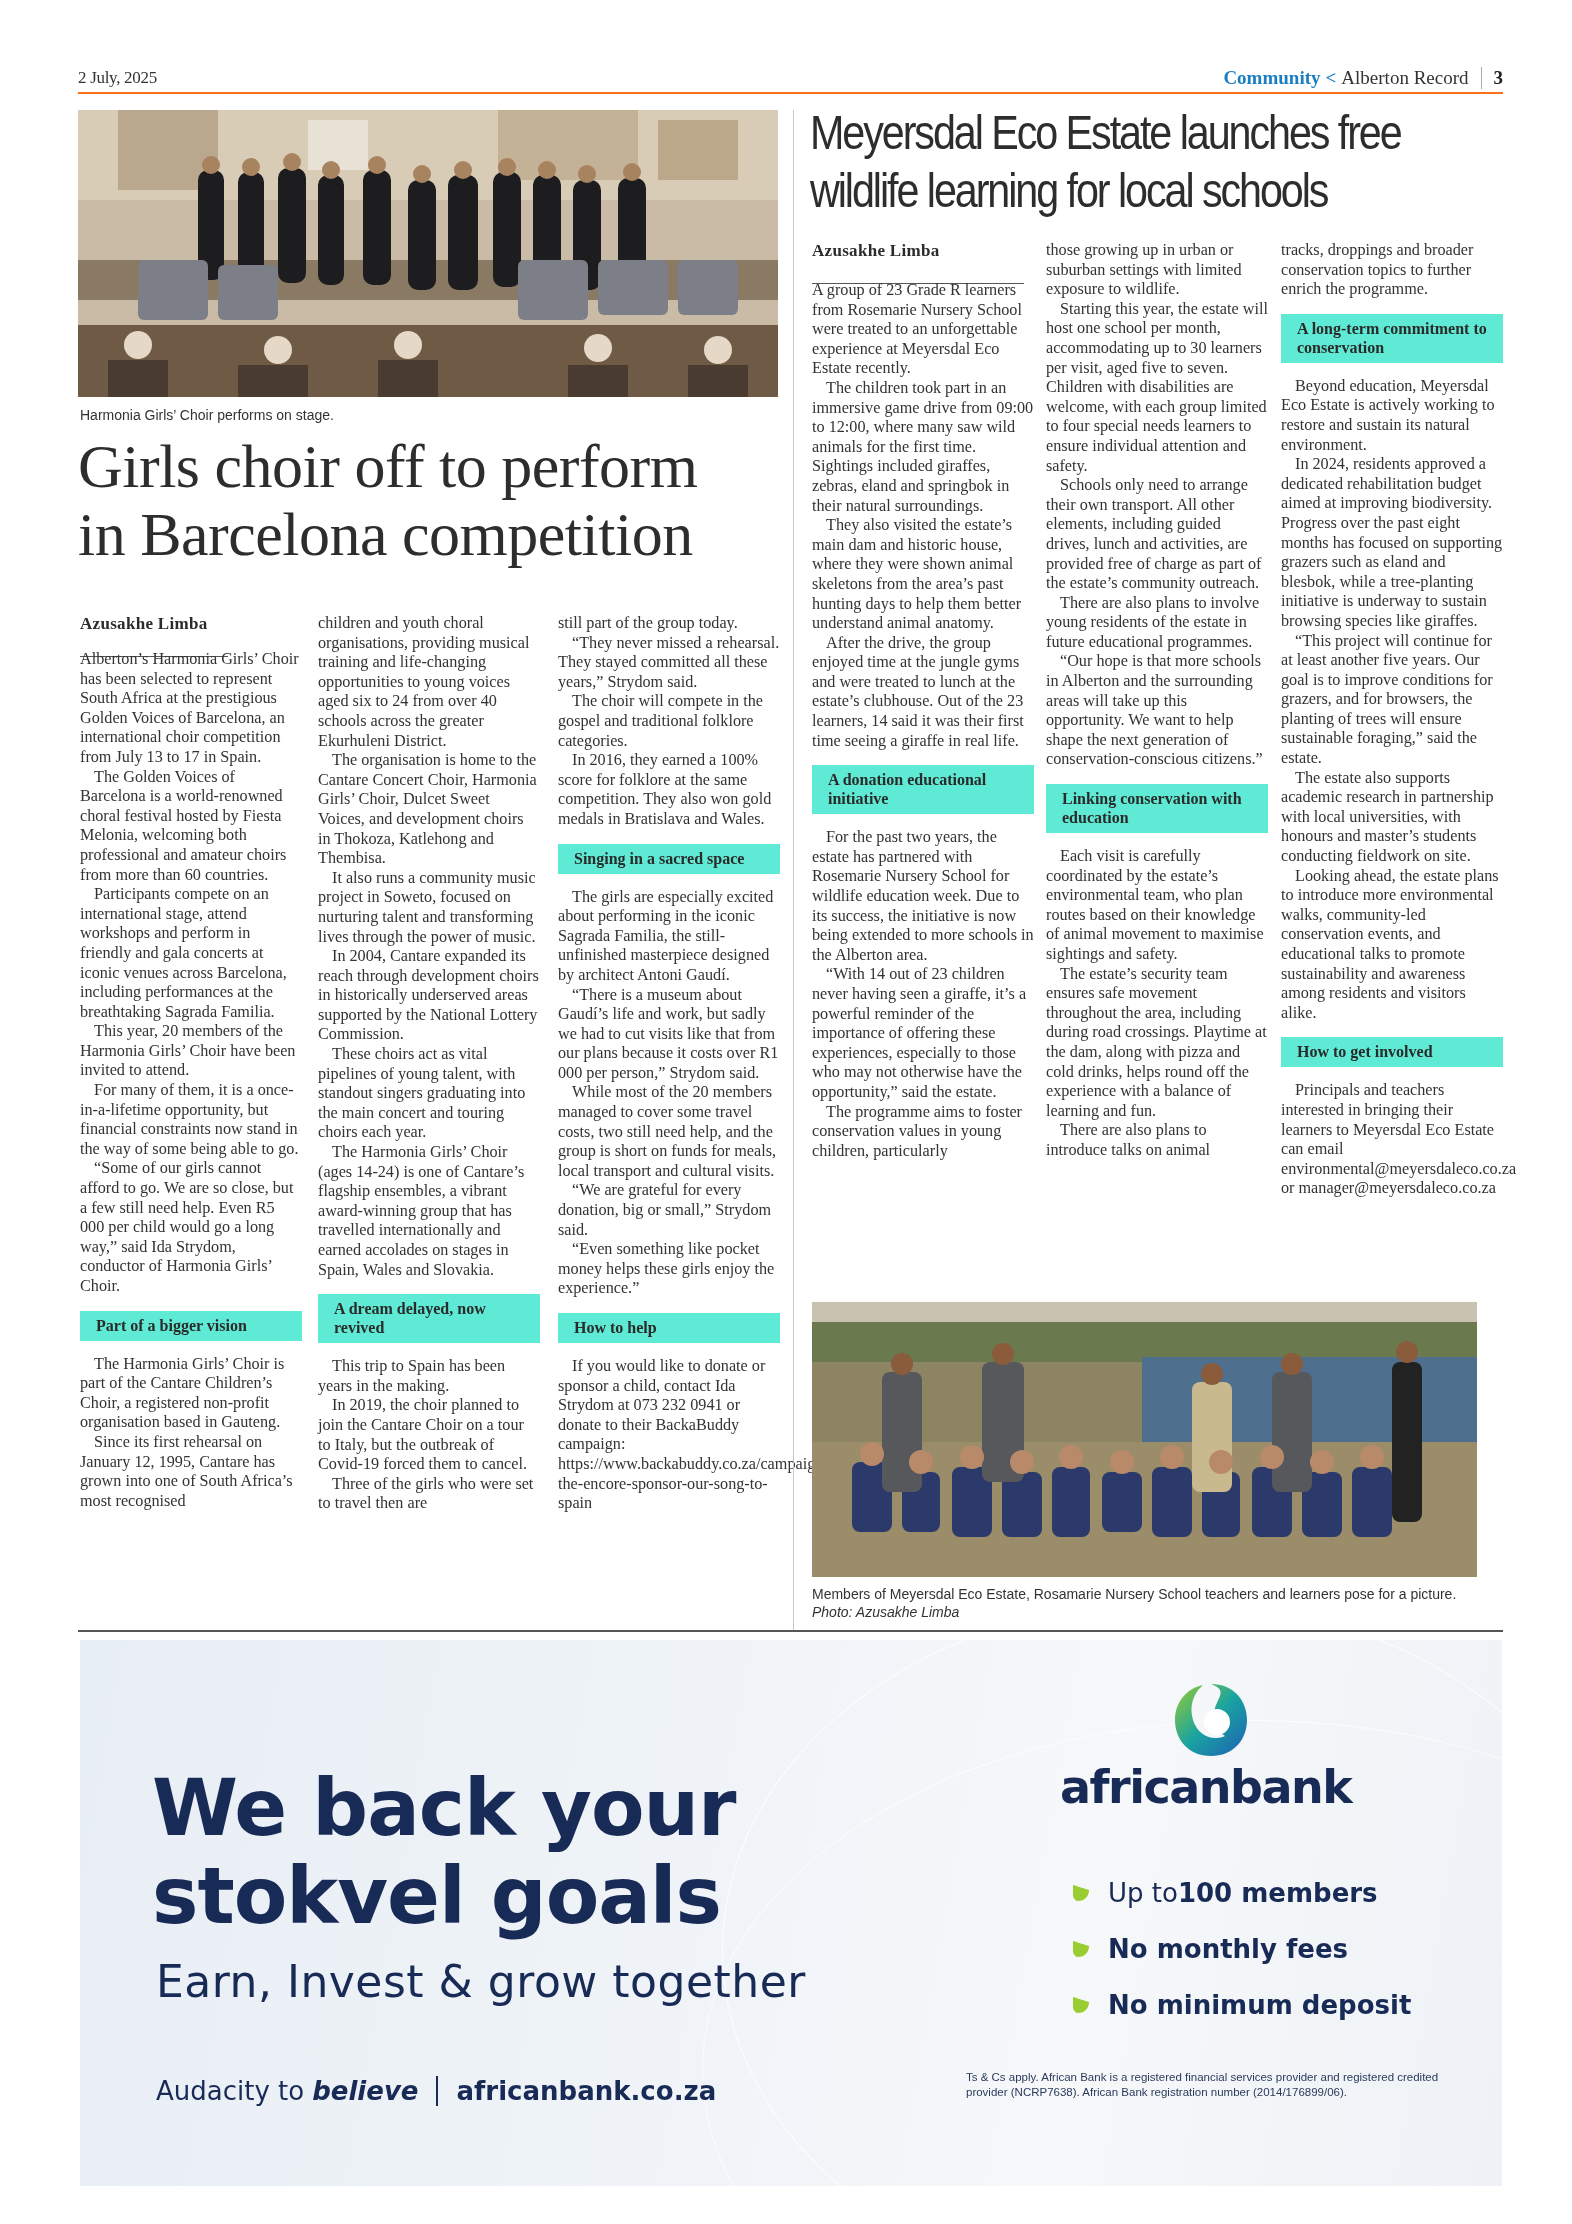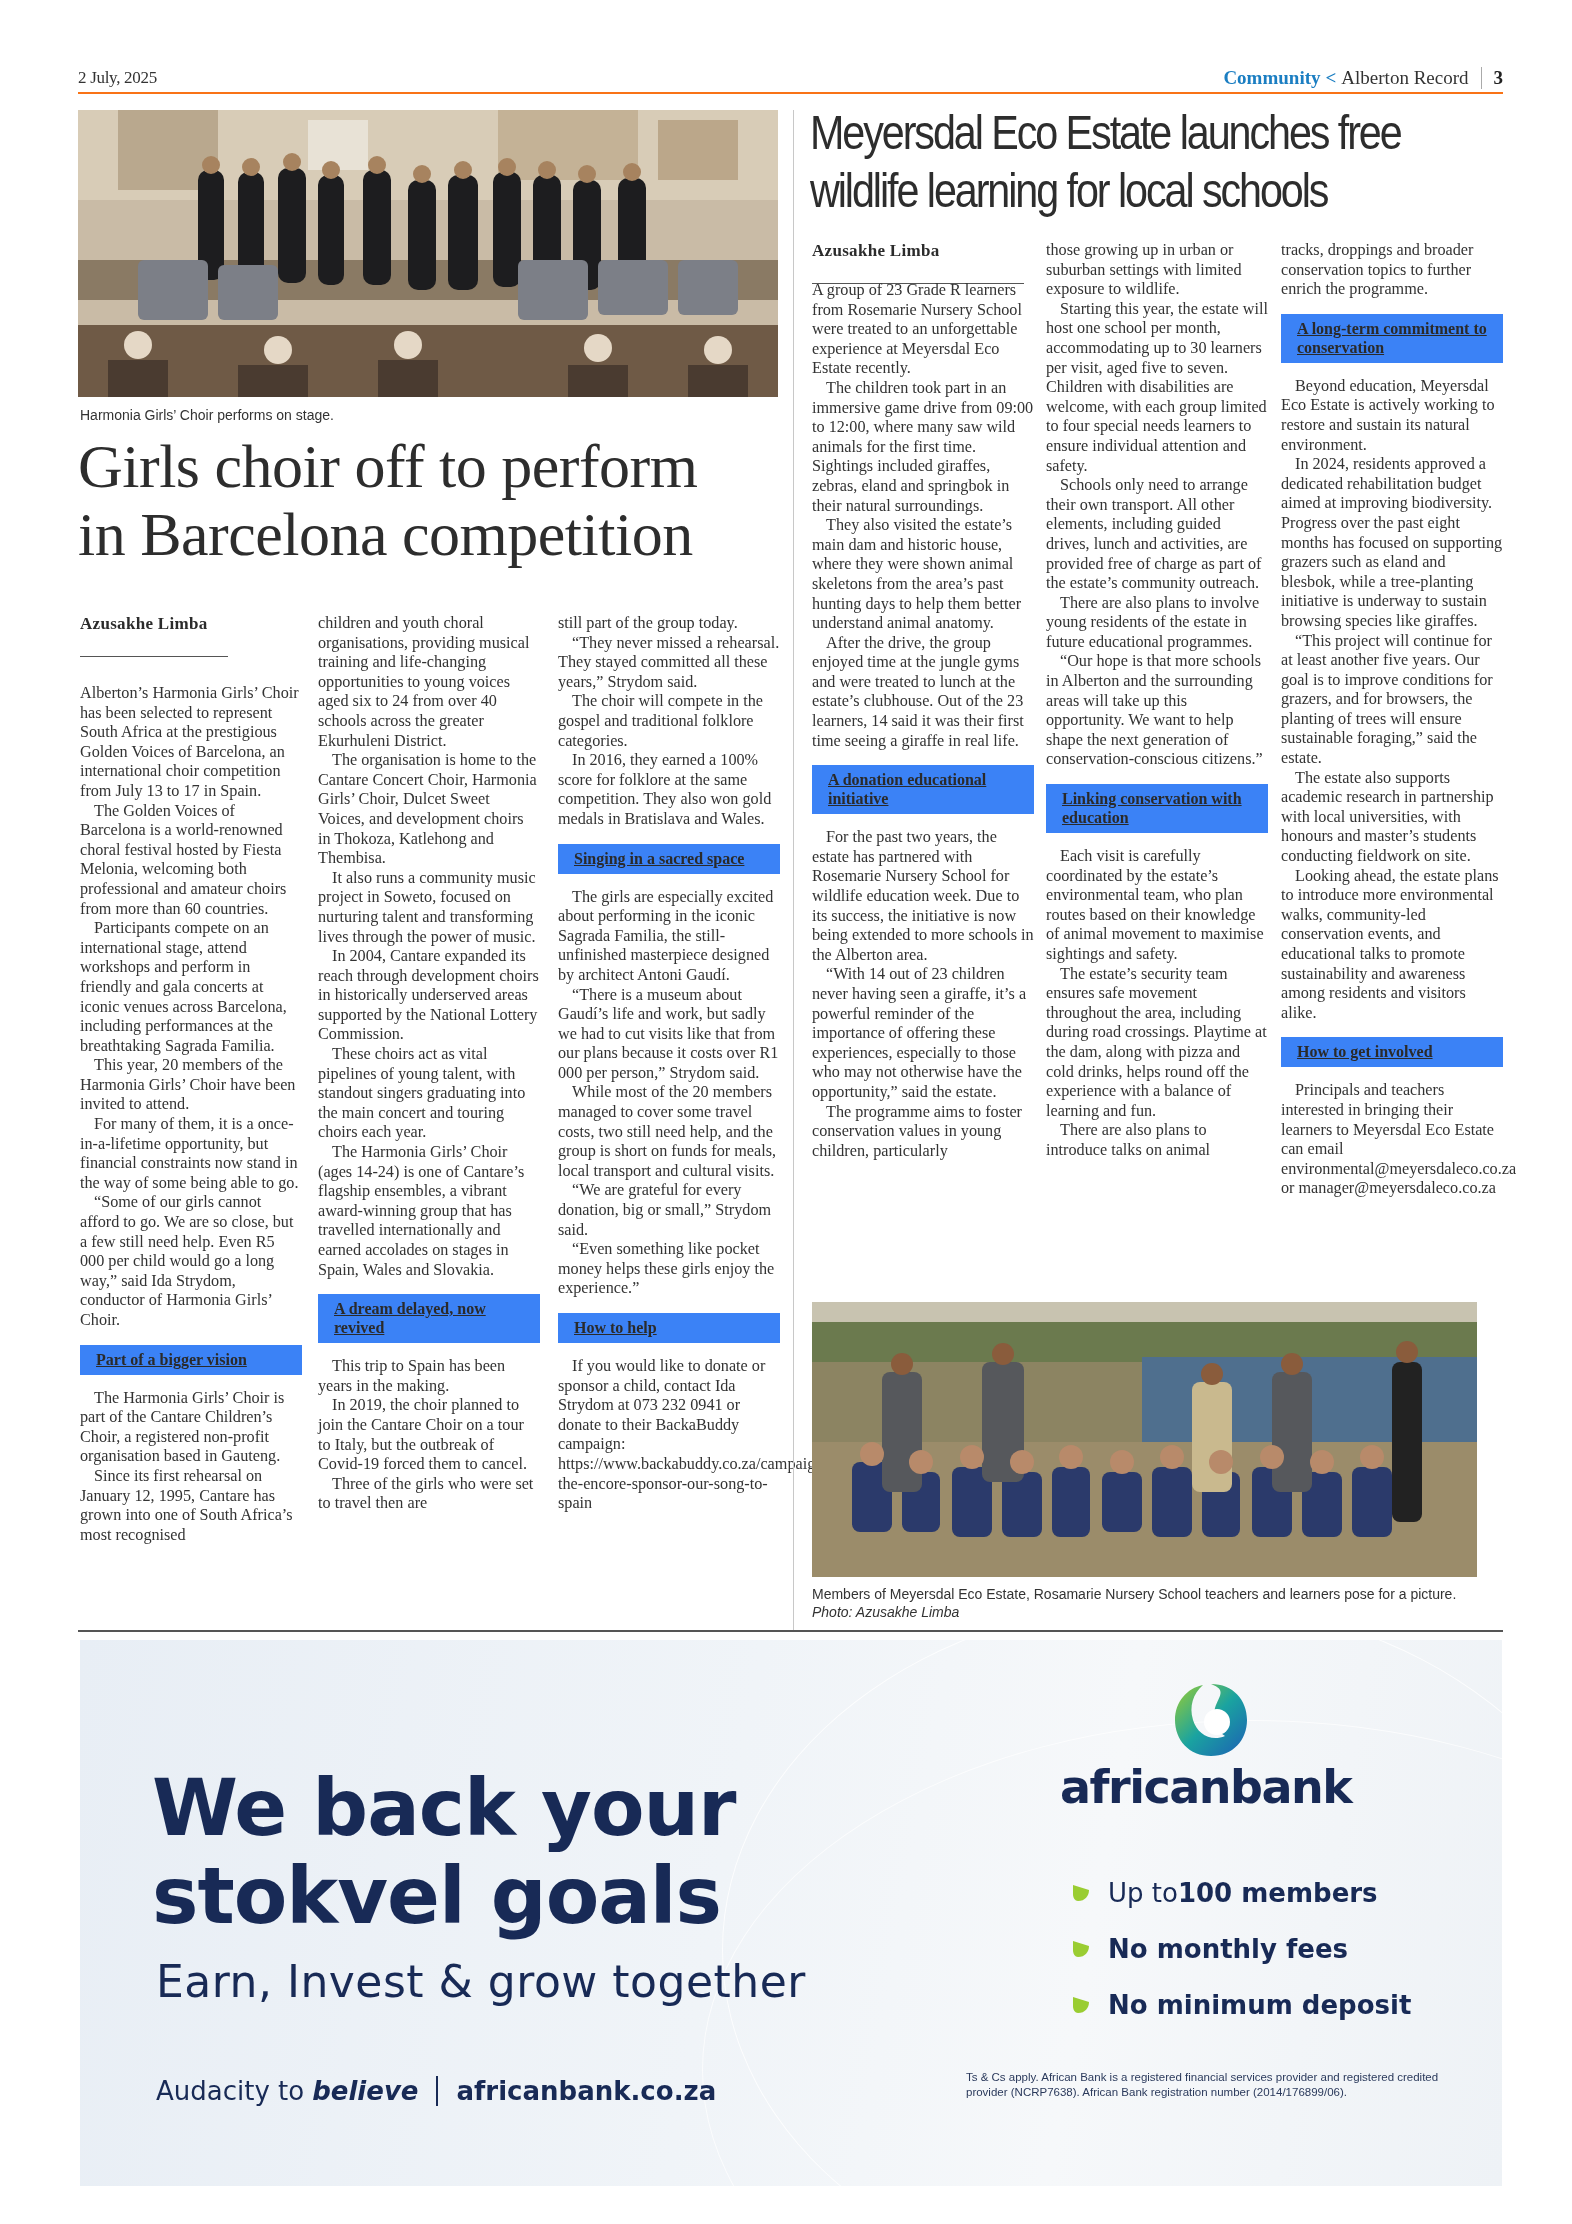--- a/index.html
+++ b/index.html
@@ -23,21 +23,21 @@
   .caption { position: absolute; font-family: "Liberation Sans", sans-serif; font-size: 14px; color: #333; line-height: 18px; }
 
   .headline-left { position: absolute; left: 78px; top: 432px; width: 700px; font-family: "Liberation Serif", serif; font-size: 62px; line-height: 68px; color: #2d2d2d; letter-spacing: -0.5px; }
   .headline-right { position: absolute; left: 810px; top: 104px; width: 700px; font-family: "Liberation Sans", sans-serif; font-size: 48px; line-height: 58px; color: #2d2d2d; letter-spacing: -2.4px; transform: scaleX(0.86); transform-origin: left top; white-space: nowrap; }
 
   .byline { position: absolute; font-family: "Liberation Serif", serif; font-weight: bold; font-size: 17px; color: #2b2b2b; letter-spacing: 0.3px; padding-bottom: 22px; border-bottom: 1.5px solid #555; }
 
   .col { position: absolute; font-size: 16.2px; line-height: 19.6px; color: #333; }
   .col p { text-indent: 14px; }
   .col p.noindent { text-indent: 0; }
-  .col .subhead { background: #3b82f6; font-weight: bold; font-size: 16px; line-height: 19px; padding: 5px 10px 6px 16px; margin: 14px 0 14px 0; color: #2a2a2a; text-decoration: underline; }
+  .col .subhead { background: #5eead4; font-weight: bold; font-size: 16px; line-height: 19px; padding: 5px 10px 6px 16px; margin: 14px 0 14px 0; color: #2a2a2a; }
 
   .divider-v { position: absolute; left: 793px; top: 110px; width: 1px; height: 1520px; background: #c8c8c8; }
   .divider-h { position: absolute; left: 78px; top: 1630px; width: 1425px; height: 2px; background: #555; }
 
   
   .ad { position: absolute; left: 80px; top: 1640px; width: 1422px; height: 546px; background: linear-gradient(100deg, #e8eef5 0%, #f0f4f8 45%, #f6f8fa 70%, #eef2f6 100%); overflow: hidden; }
   .ad .swirl { position: absolute; right: -120px; top: -40px; width: 900px; height: 700px; border-radius: 50%; border: 1px solid rgba(255,255,255,0.8); }
   .ad .swirl2 { position: absolute; right: -300px; top: 80px; width: 1100px; height: 700px; border-radius: 50%; border: 1px solid rgba(255,255,255,0.7); }
   .ad-headline { position: absolute; left: 72px; top: 124px; font-family: "DejaVu Sans", sans-serif; font-weight: bold; font-size: 78px; line-height: 88px; color: #182a56; letter-spacing: -1px; }
   .ad-sub { position: absolute; left: 76px; top: 316px; font-family: "DejaVu Sans", sans-serif; font-size: 44px; color: #182a56; letter-spacing: 0.5px; }
@@ -128,21 +128,21 @@
 </div>
 <div class="caption" style="left:80px; top:406px; width:690px;">Harmonia Girls’ Choir performs on stage.</div>
 
 <div class="headline-left">
   <div>Girls choir off to perform</div>
   <div>in Barcelona competition</div>
 </div>
 
 <div class="byline" style="left:80px; top:614px; width:148px;">Azusakhe Limba</div>
 
-<div class="col" style="left:80px; top:650px; width:222px;margin-top:34px;">
+<div class="col" style="left:80px; top:650px; width:222px;">
     <p class="noindent">Alberton’s Harmonia Girls’ Choir has been selected to represent South Africa at the prestigious Golden Voices of Barcelona, an international choir competition from July 13 to 17 in Spain.</p>
     <p>The Golden Voices of Barcelona is a world-renowned choral festival hosted by Fiesta Melonia, welcoming both professional and amateur choirs from more than 60 countries.</p>
     <p>Participants compete on an international stage, attend workshops and perform in friendly and gala concerts at iconic venues across Barcelona, including performances at the breathtaking Sagrada Familia.</p>
     <p>This year, 20 members of the Harmonia Girls’ Choir have been invited to attend.</p>
     <p>For many of them, it is a once-in-a-lifetime opportunity, but financial constraints now stand in the way of some being able to go.</p>
     <p>“Some of our girls cannot afford to go. We are so close, but a few still need help. Even R5 000 per child would go a long way,” said Ida Strydom, conductor of Harmonia Girls’ Choir.</p>
     <div class="subhead">Part of a bigger vision</div>
     <p>The Harmonia Girls’ Choir is part of the Cantare Children’s Choir, a registered non-profit organisation based in Gauteng.</p>
     <p>Since its first rehearsal on January 12, 1995, Cantare has grown into one of South Africa’s most recognised</p>
   </div>

